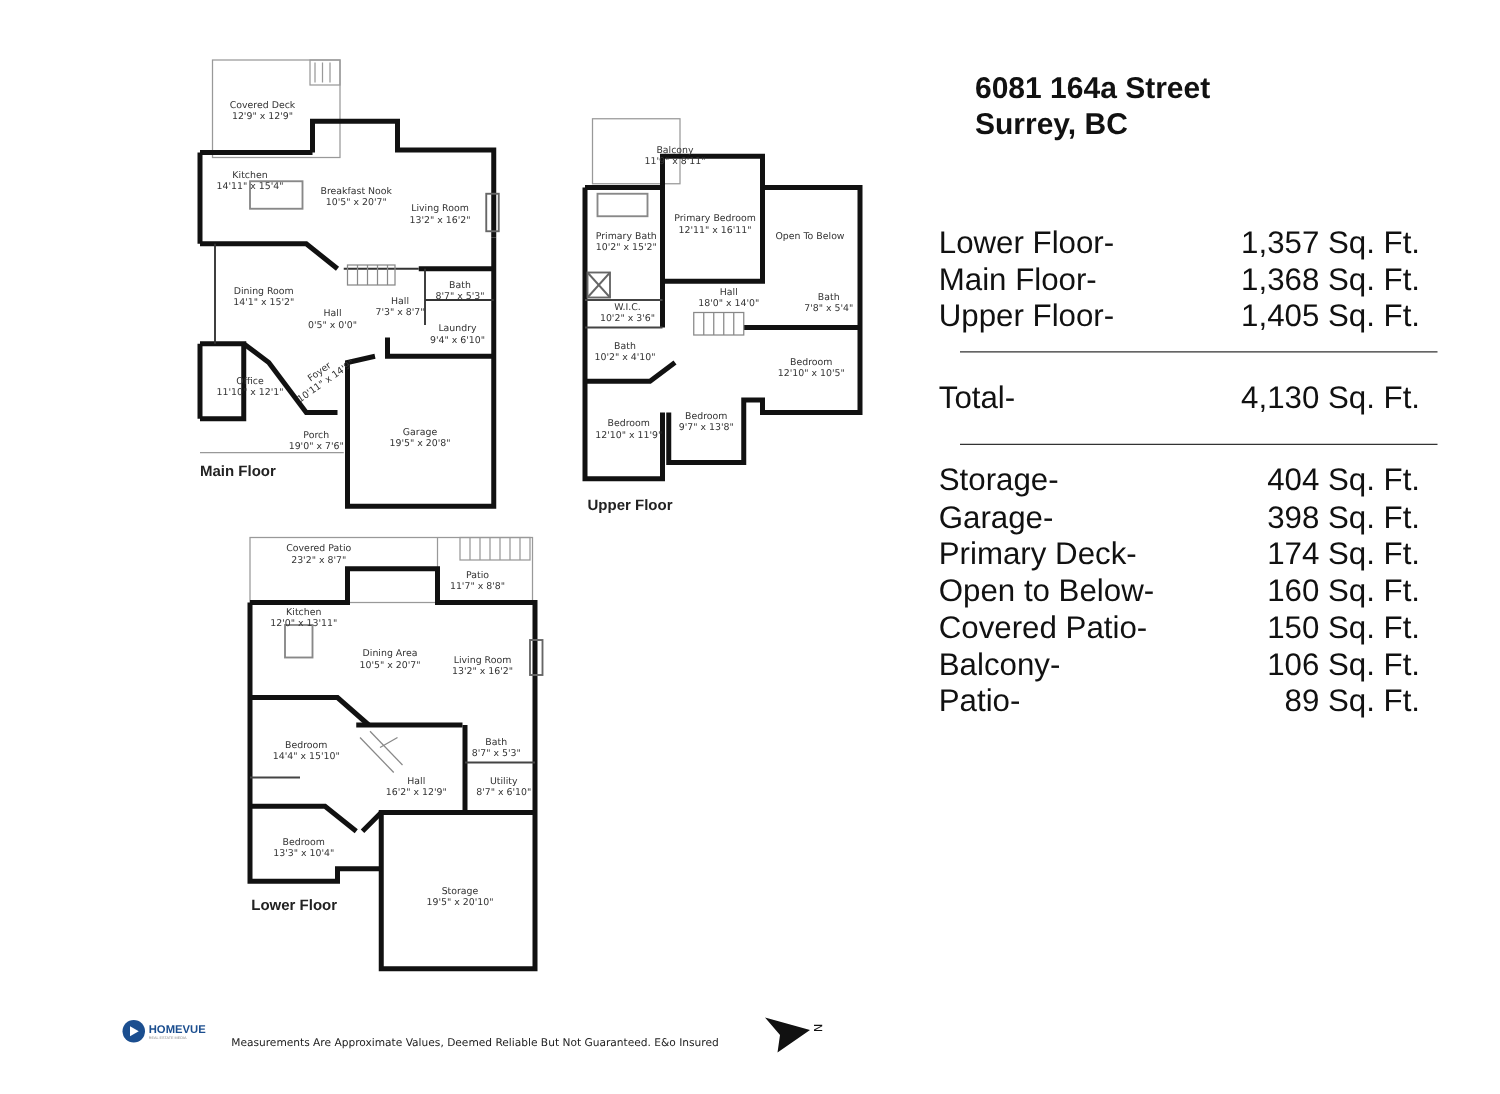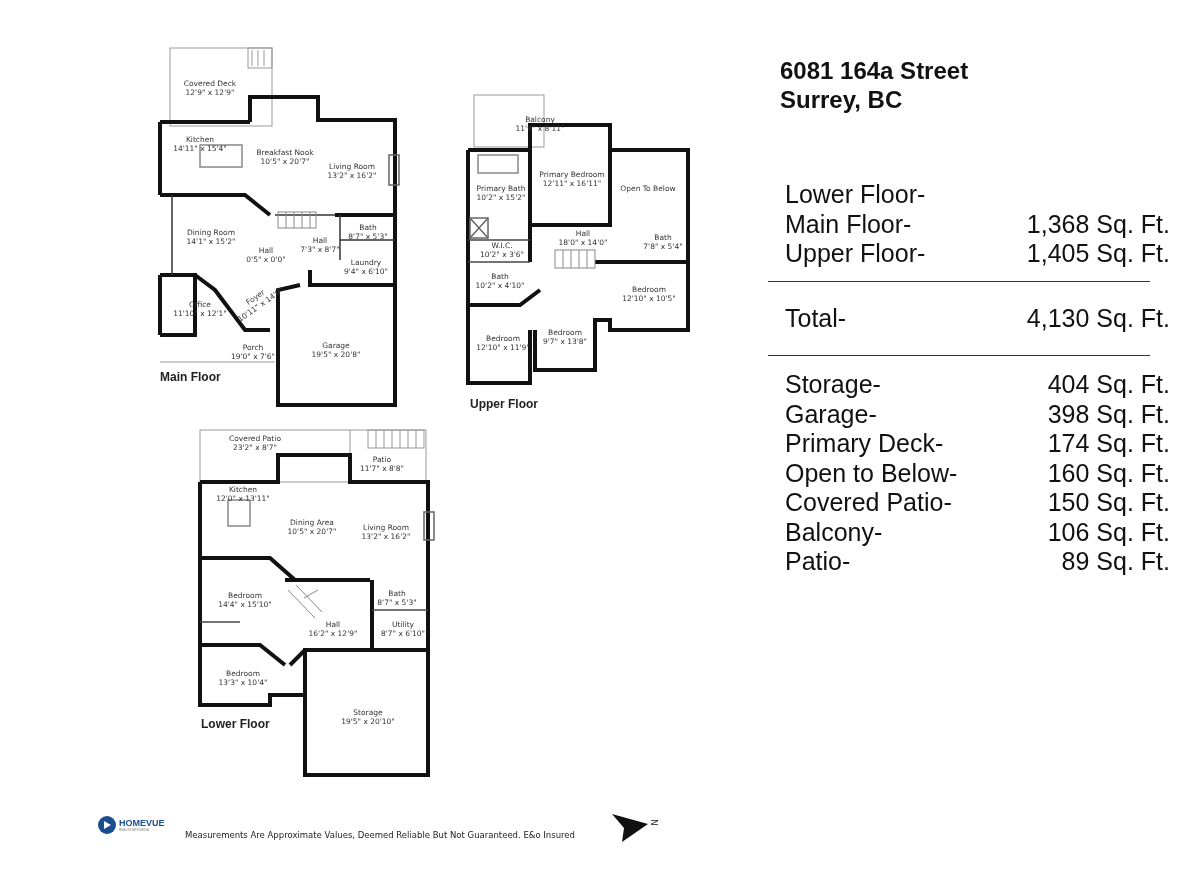--- a/index.html
+++ b/index.html
@@ -1,21 +1,21 @@
 <!DOCTYPE html>
 <html><head>
 <meta charset="utf-8">
 <style>
   html, body { margin:0; padding:0; background:#ffffff; }
   body { width:1200px; height:875px; position:relative; overflow:hidden; font-family:"Liberation Sans", sans-serif; color:#111; }
   .plan { position:absolute; left:0; top:0; }
   .room-label { position:absolute; text-align:center; font-family:"DejaVu Sans", sans-serif; font-size:7.5px; line-height:9px; color:#333; white-space:nowrap; transform:translateX(-50%); }
   .floor-title { position:absolute; font-weight:bold; font-size:12px; color:#222; }
   .address { position:absolute; left:780px; top:56px; font-weight:bold; font-size:24px; line-height:29px; }
-  .area-table { position:absolute; left:785px; width:385px; font-size:25px; line-height:29.5px; }
+  .area-table { position:absolute; left:751px; width:385px; font-size:25px; line-height:29.5px; }
   .area-row { display:flex; justify-content:space-between; }
   .area-row .val { text-align:right; }
   .rule { position:absolute; left:768px; width:382px; height:0; border-top:1.5px solid #333; }
   .footer-note { position:absolute; left:185px; top:830px; font-size:8.5px; color:#222; font-family:"DejaVu Sans", sans-serif; }
   .logo { position:absolute; left:58px; top:816px; display:flex; align-items:center; gap:3px;padding-left:40px; }
   .logo-badge { width:18px; height:18px; border-radius:50%; background:#1b4e8f; position:relative; }
   .logo-badge::after { content:""; position:absolute; left:6px; top:5px; border-left:7px solid #fff; border-top:4px solid transparent; border-bottom:4px solid transparent; }
   .logo-text { font-weight:bold; font-size:9px; color:#1b4e8f; line-height:9px; }
   .logo-sub { font-size:3px; color:#888; }
   .north { position:absolute; left:610px; top:812px; }
@@ -275,20 +275,21 @@
 </div>
 
 <div class="address">
   <div>6081 164a Street</div>
   <div>Surrey, BC</div>
 </div>
 
 <div class="area-table" style="top:180px">
   <div class="area-row">
       <span>Lower Floor-</span>
+      <span class="val">1,357 Sq. Ft.</span>
     </div>
   <div class="area-row">
       <span>Main Floor-</span>
       <span class="val">1,368 Sq. Ft.</span>
     </div>
   <div class="area-row">
       <span>Upper Floor-</span>
       <span class="val">1,405 Sq. Ft.</span>
     </div>
 </div>

